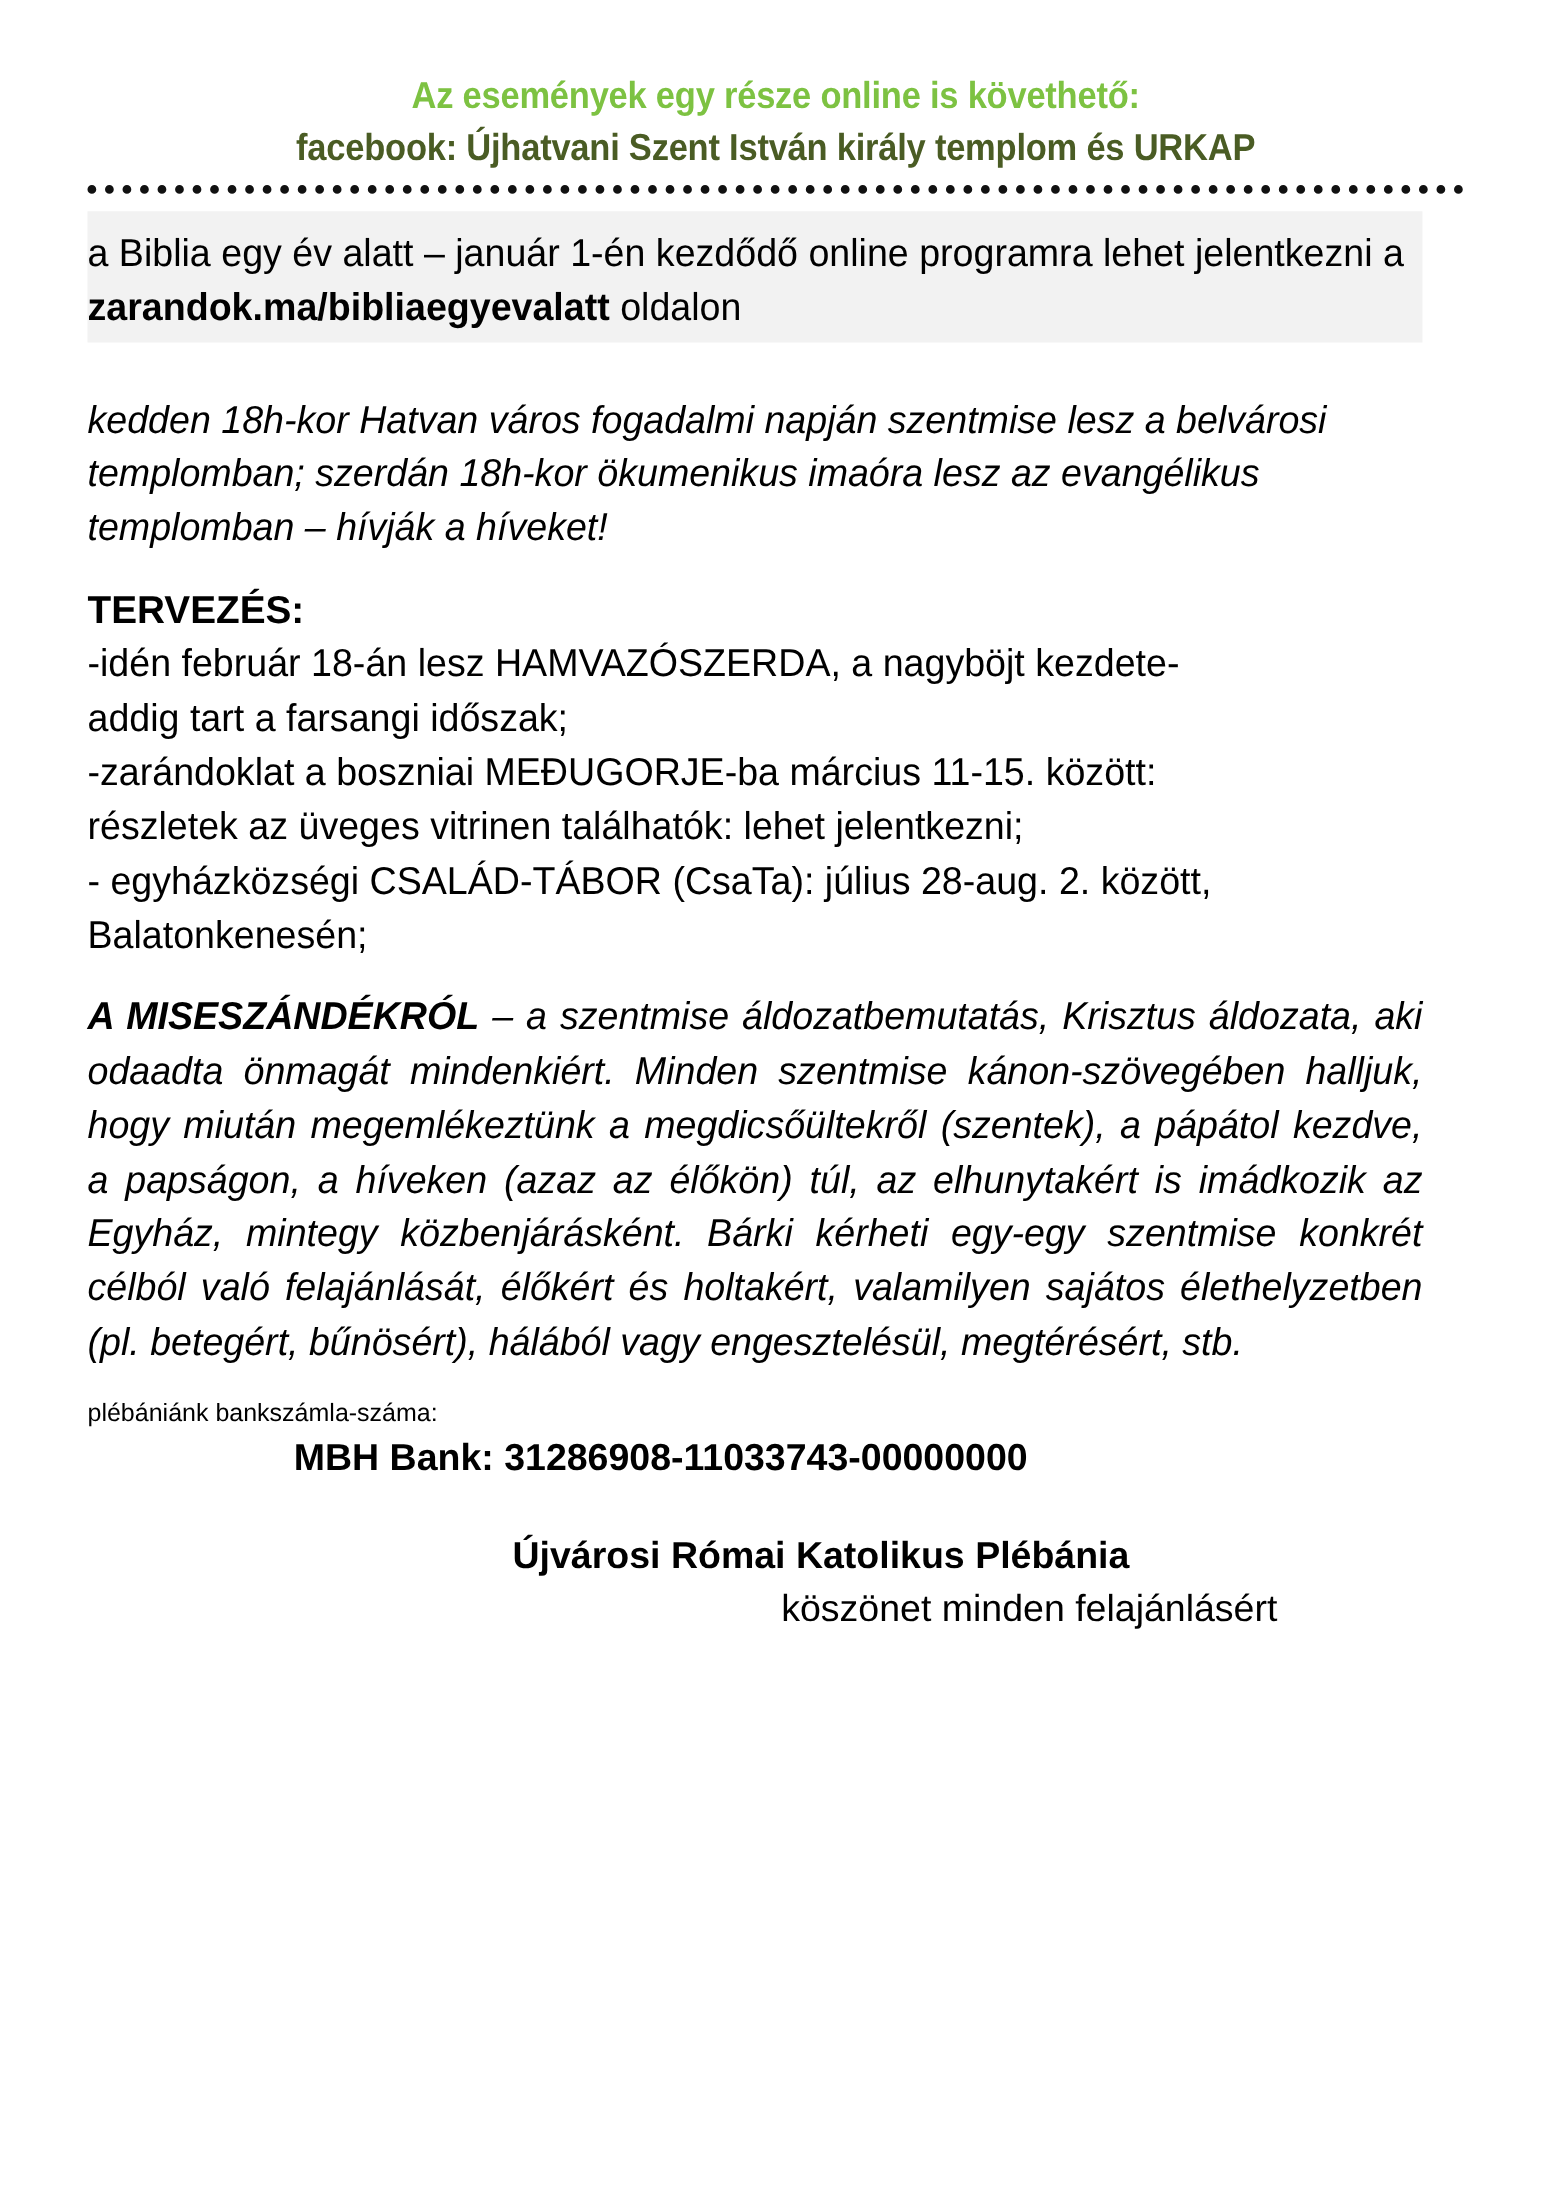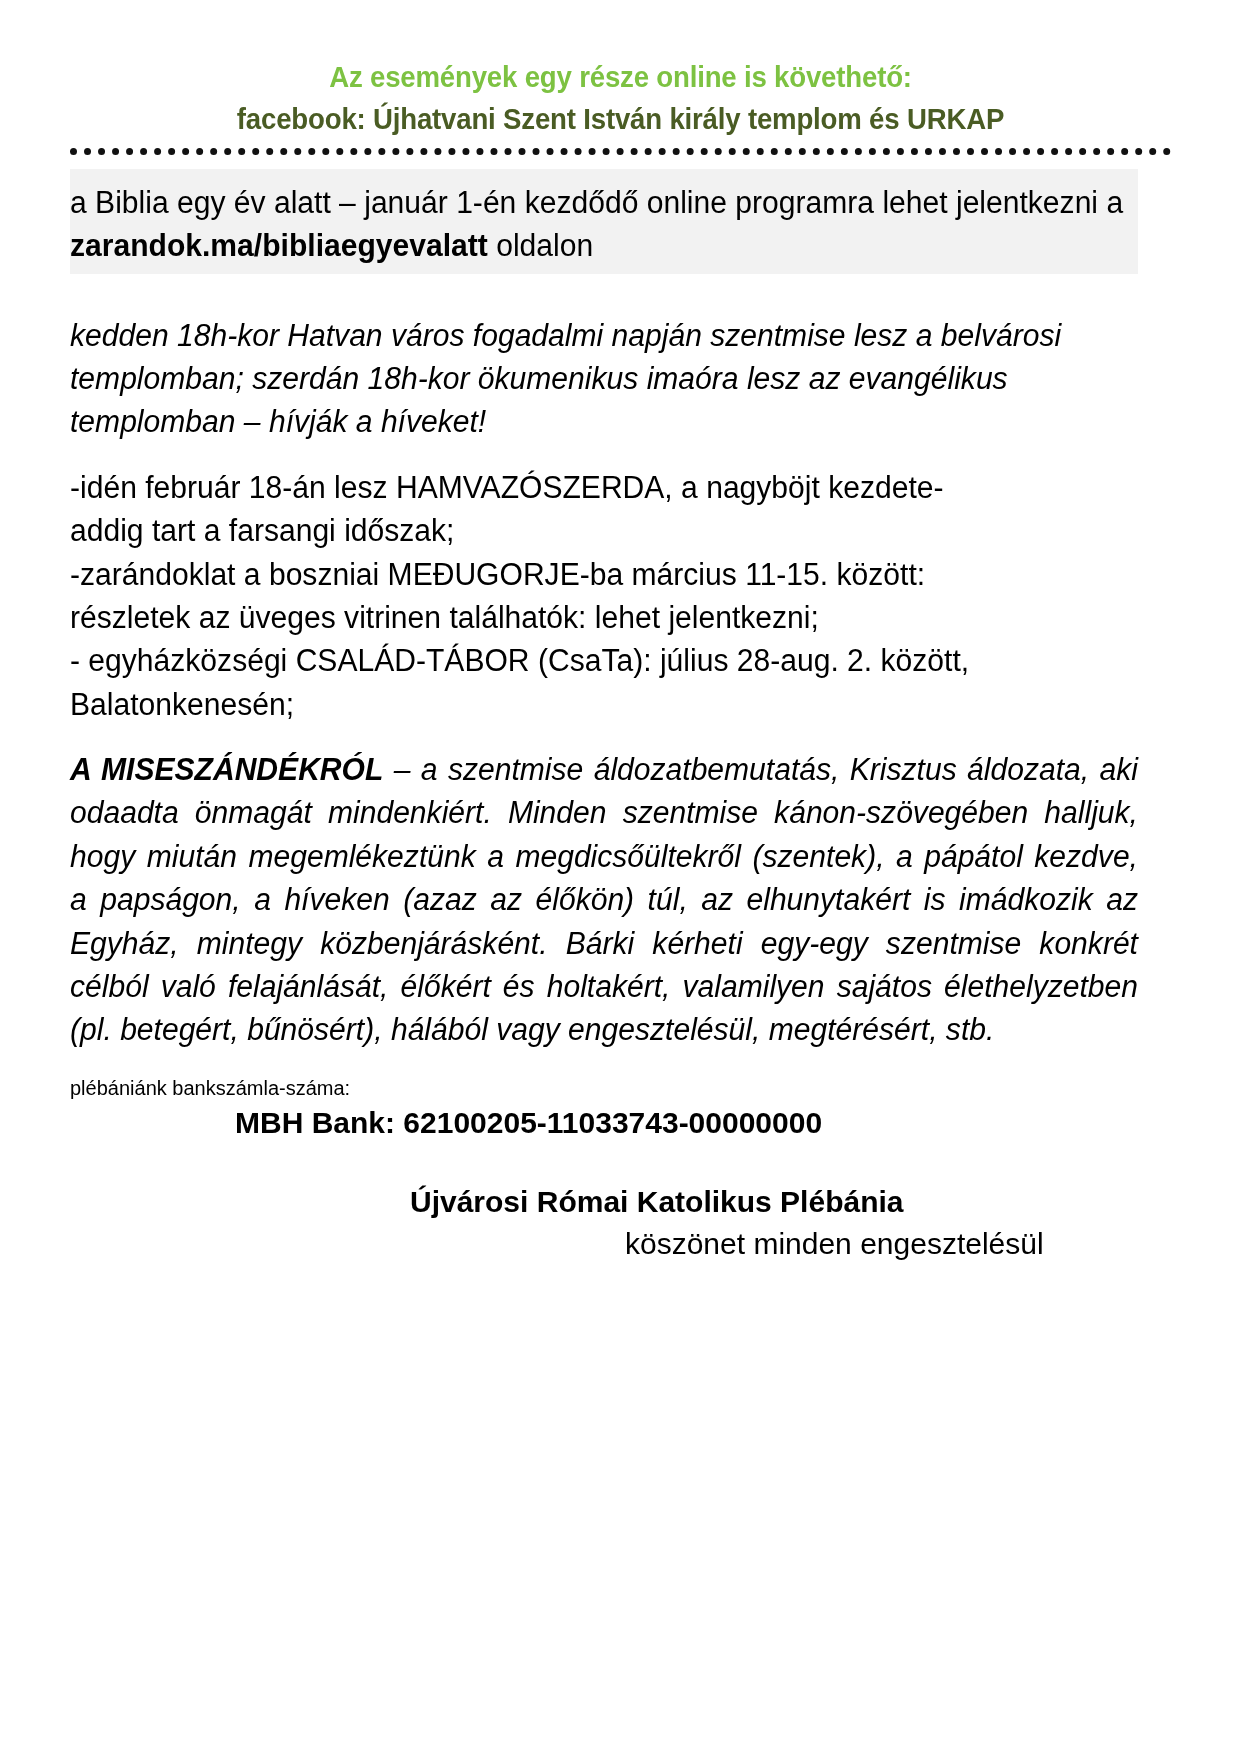--- a/index.html
+++ b/index.html
@@ -146,20 +146,21 @@
     <div class="para shaded">
       <span>a Biblia egy év alatt – január 1-én kezdődő online programra lehet jelentkezni a </span><b>zarandok.ma/bibliaegyevalatt</b><span> oldalon</span>
     </div>
 
     <div class="spacer-md"></div>
 
     <div class="para italic">kedden 18h-kor Hatvan város fogadalmi napján szentmise lesz a belvárosi templomban; szerdán 18h-kor ökumenikus imaóra lesz az evangélikus templomban – hívják a híveket!</div>
 
     <div class="spacer-sm"></div>
 
+    <div class="heading-bold">TERVEZÉS:</div>
 
     <div class="para">
       <span>-idén február 18-án lesz HAMVAZÓSZERDA, a nagyböjt kezdete-</span><br>
       <span>addig tart a farsangi időszak;</span>
     </div>
 
     <div class="para justify">
       <span>-zarándoklat a boszniai MEĐUGORJE-ba március 11-15. között:</span><br>
       <span>részletek az üveges vitrinen találhatók: lehet jelentkezni;</span>
     </div>
@@ -172,20 +173,20 @@
     <div class="spacer-sm"></div>
 
     <div class="para italic justify">
       <span class="bi">A MISESZÁNDÉKRÓL</span><span> – a szentmise áldozatbemutatás, Krisztus áldozata, aki odaadta önmagát mindenkiért. Minden szentmise kánon-szövegében halljuk, hogy miután megemlékeztünk a megdicsőültekről (szentek), a pápátol kezdve, a papságon, a híveken (azaz az élőkön) túl, az elhunytakért is imádkozik az Egyház, mintegy közbenjárásként. Bárki kérheti egy-egy szentmise konkrét célból való felajánlását, élőkért és holtakért, valamilyen sajátos élethelyzetben (pl. betegért, bűnösért), hálából vagy engesztelésül, megtérésért, stb.</span>
     </div>
 
     <div class="spacer-sm"></div>
 
     <div class="bank-label">plébániánk bankszámla-száma:</div>
 
-    <div class="bank-line">MBH Bank: 62100205-11033743-00000000</div>
+    <div class="bank-line">MBH Bank: 31286908-11033743-00000000</div>
 
     <div class="parish-line">Újvárosi Római Katolikus Plébánia</div>
 
-    <div class="thanks-line">köszönet minden engesztelésül</div>
+    <div class="thanks-line">köszönet minden felajánlásért</div>
 
   </div>
 </div>
 
 </body></html>

